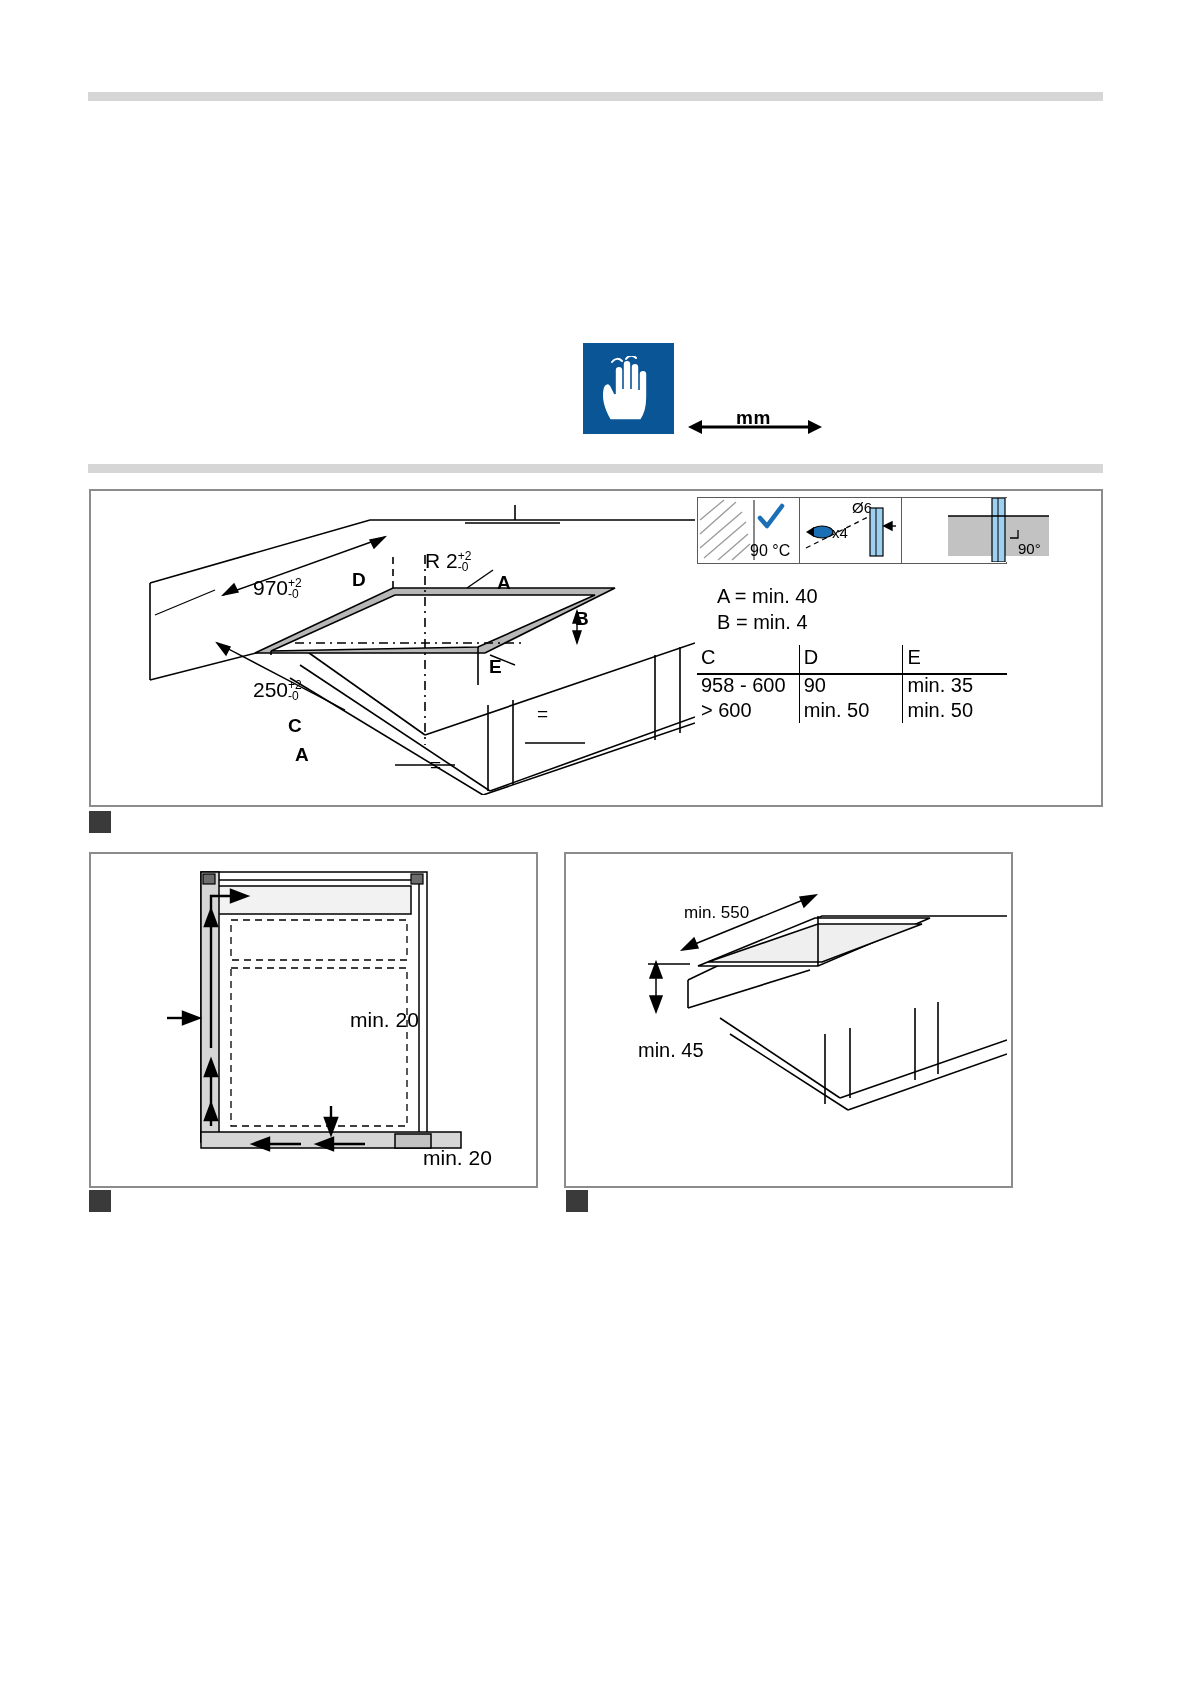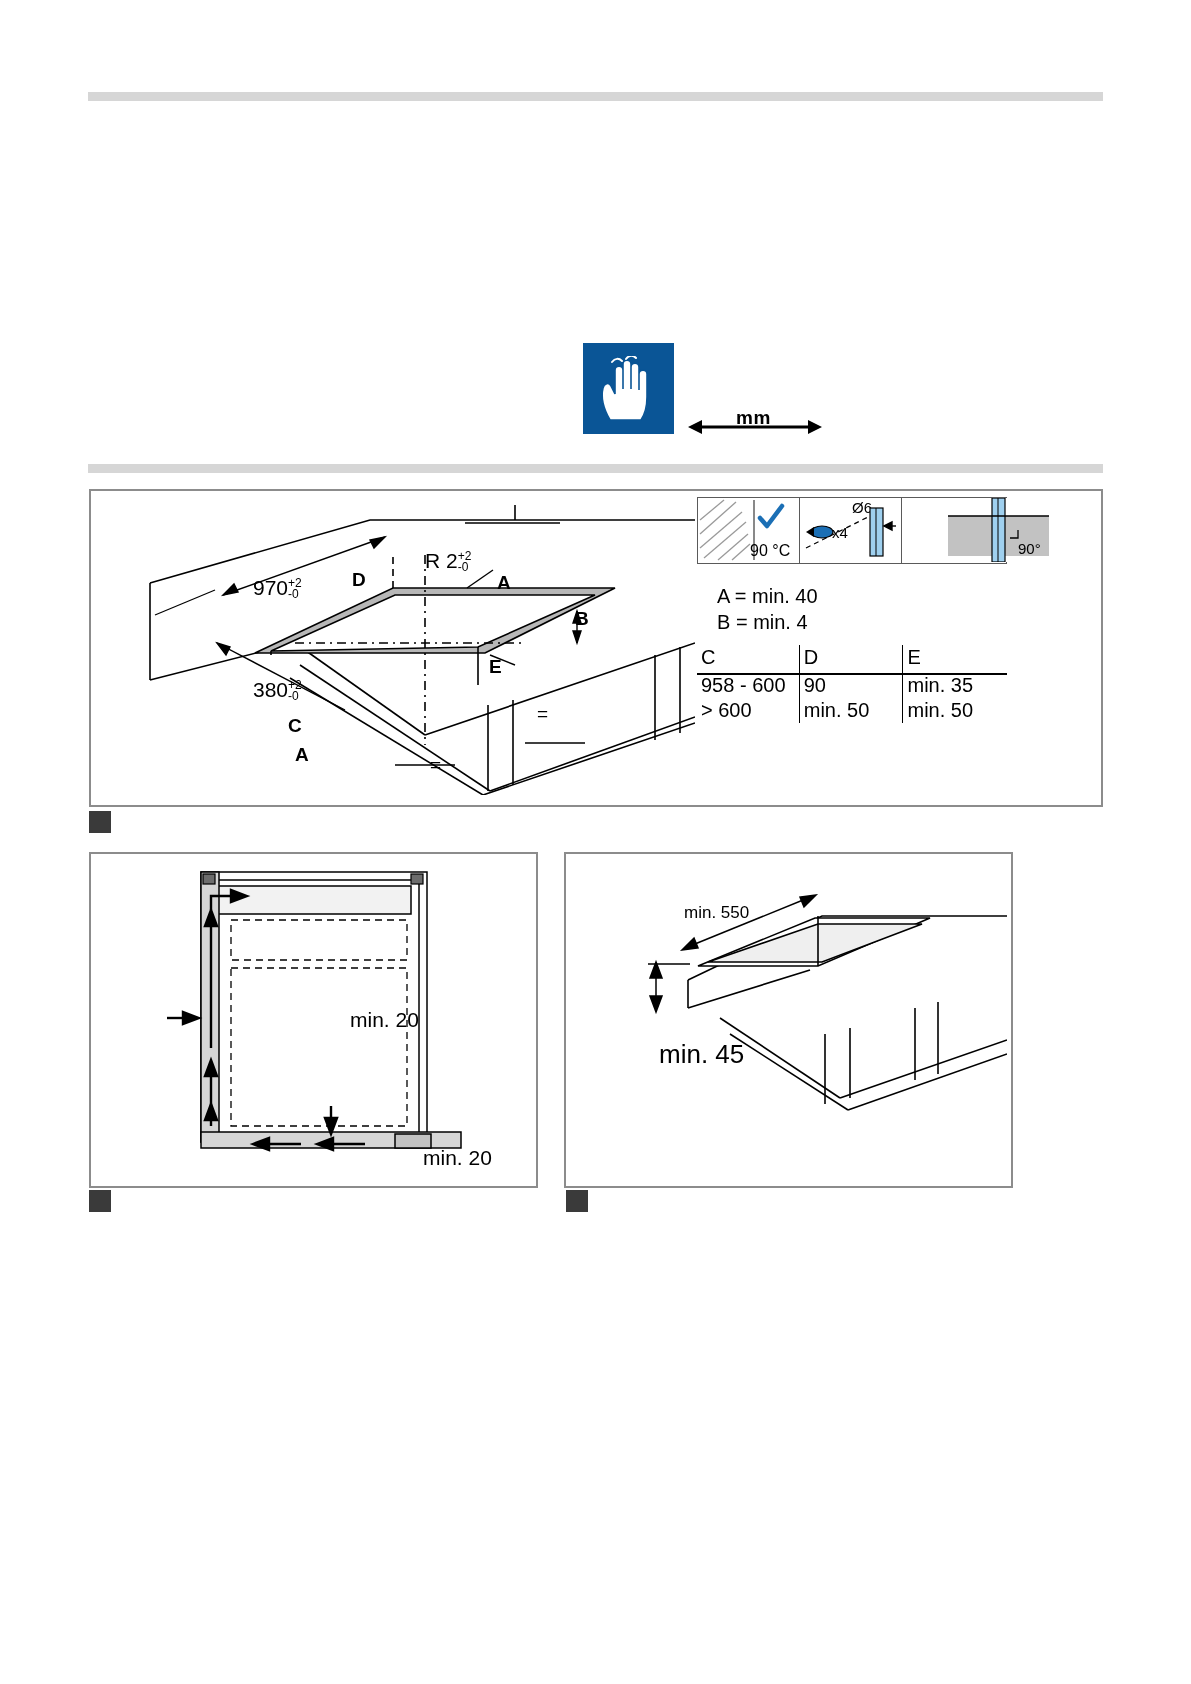--- a/index.html
+++ b/index.html
@@ -234,21 +234,21 @@
     <g stroke="#000" fill="none" stroke-width="1.2">
       <path d="M120 95 L60 120" stroke-dasharray="0"></path>
     </g>
   </svg>
 
   <div class="txt" style="left:253px; top:576px; font-size:21px;">
     <span>970</span><span style="display:inline-block;vertical-align:middle;font-size:12px;line-height:11px;text-align:left;">
       <span style="display:block;">+2</span><span style="display:block;">-0</span></span>
   </div>
   <div class="txt" style="left:253px; top:678px; font-size:21px;">
-    <span>380</span><span style="display:inline-block;vertical-align:middle;font-size:12px;line-height:11px;text-align:left;">
+    <span>250</span><span style="display:inline-block;vertical-align:middle;font-size:12px;line-height:11px;text-align:left;">
       <span style="display:block;">+2</span><span style="display:block;">-0</span></span>
   </div>
   <div class="txt" style="left:425px; top:549px; font-size:21px;">
     <span>R 2</span><span style="display:inline-block;vertical-align:middle;font-size:12px;line-height:11px;text-align:left;">
       <span style="display:block;">+2</span><span style="display:block;">-0</span></span>
   </div>
   <div class="txt txt-b" style="left:497px; top:572px;">A</div>
   <div class="txt txt-b" style="left:575px; top:608px;">B</div>
   <div class="txt txt-b" style="left:352px; top:569px;">D</div>
   <div class="txt txt-b" style="left:489px; top:656px;">E</div>
@@ -429,17 +429,17 @@
       <polygon points="246,37 230,39 234,49"></polygon>
 
       <path d="M86 112 L86 146"></path>
       <polygon points="86,104 80,120 92,120"></polygon>
       <polygon points="86,154 80,138 92,138"></polygon>
       <line x1="78" y1="106" x2="120" y2="106"></line>
     </g>
   </svg>
 
   <div class="txt" style="left:684px; top:903px; font-size:17px;">min. 550</div>
-  <div class="txt" style="left:659px; top:1039px; font-size:26px;">min. 45</div>
+  <div class="txt" style="left:638px; top:1039px; font-size:20px;">min. 45</div>
 
   <div class="corner-mark cm-3"></div>
 
 </div>
 
 </body></html>

